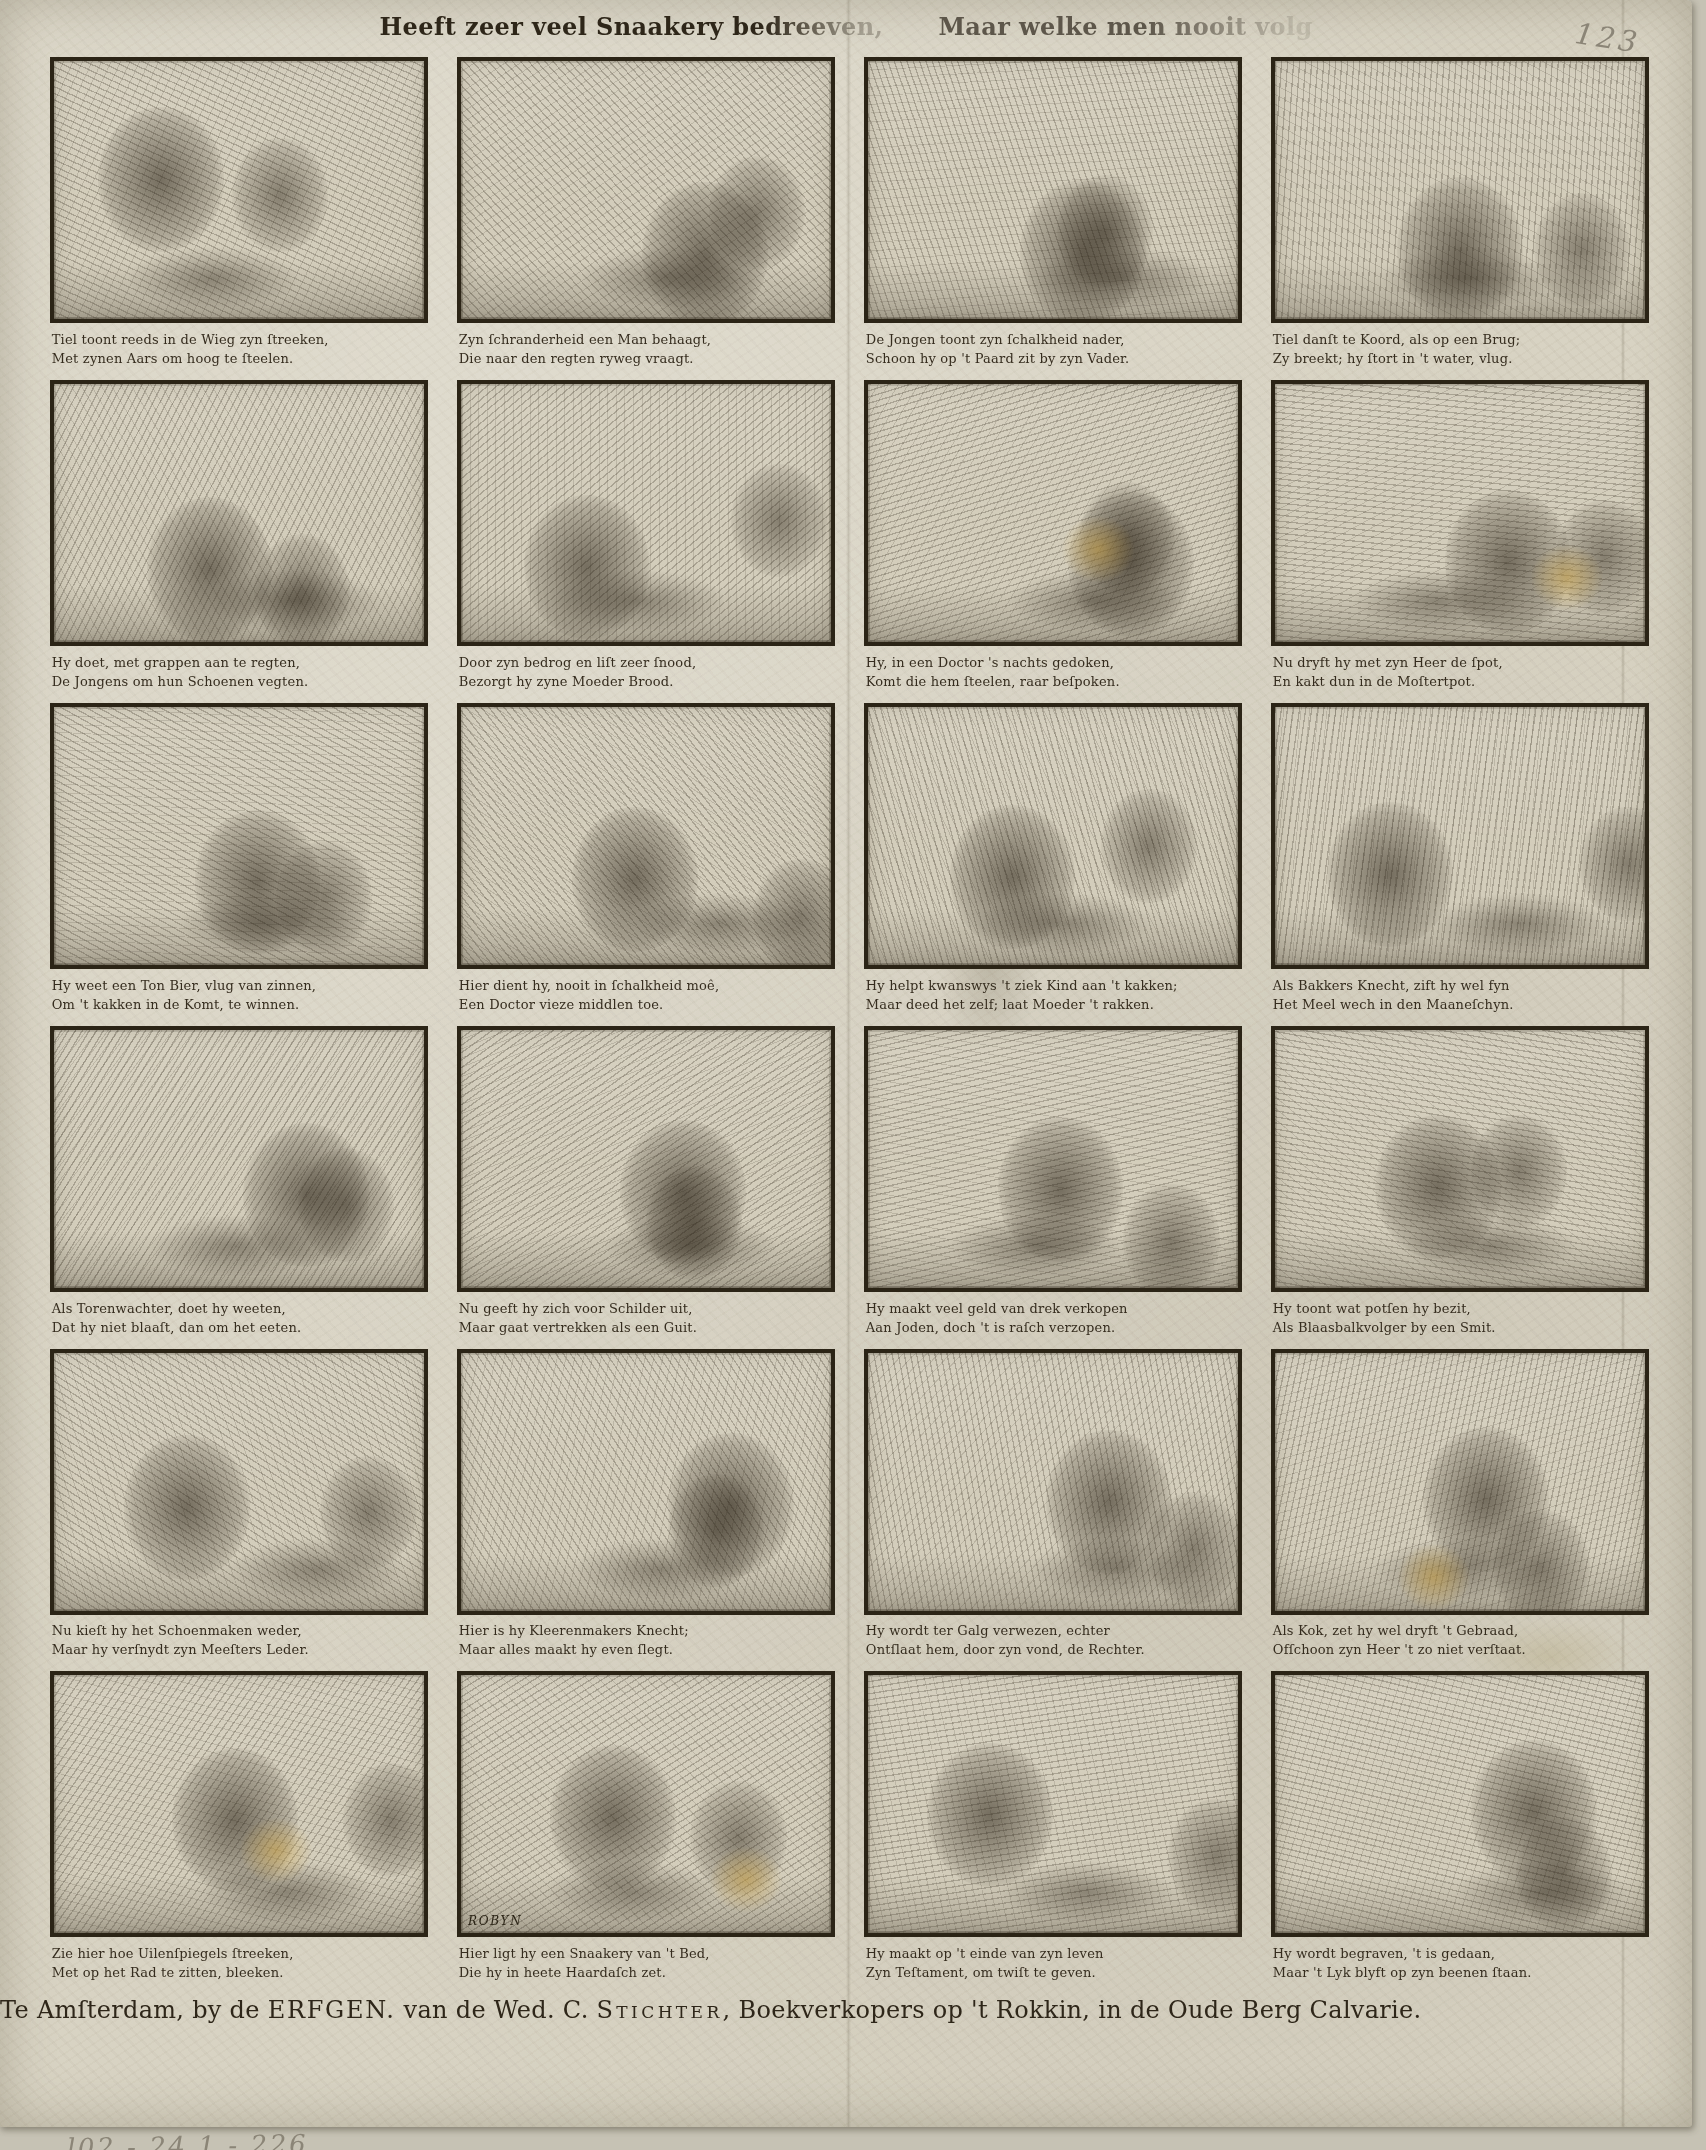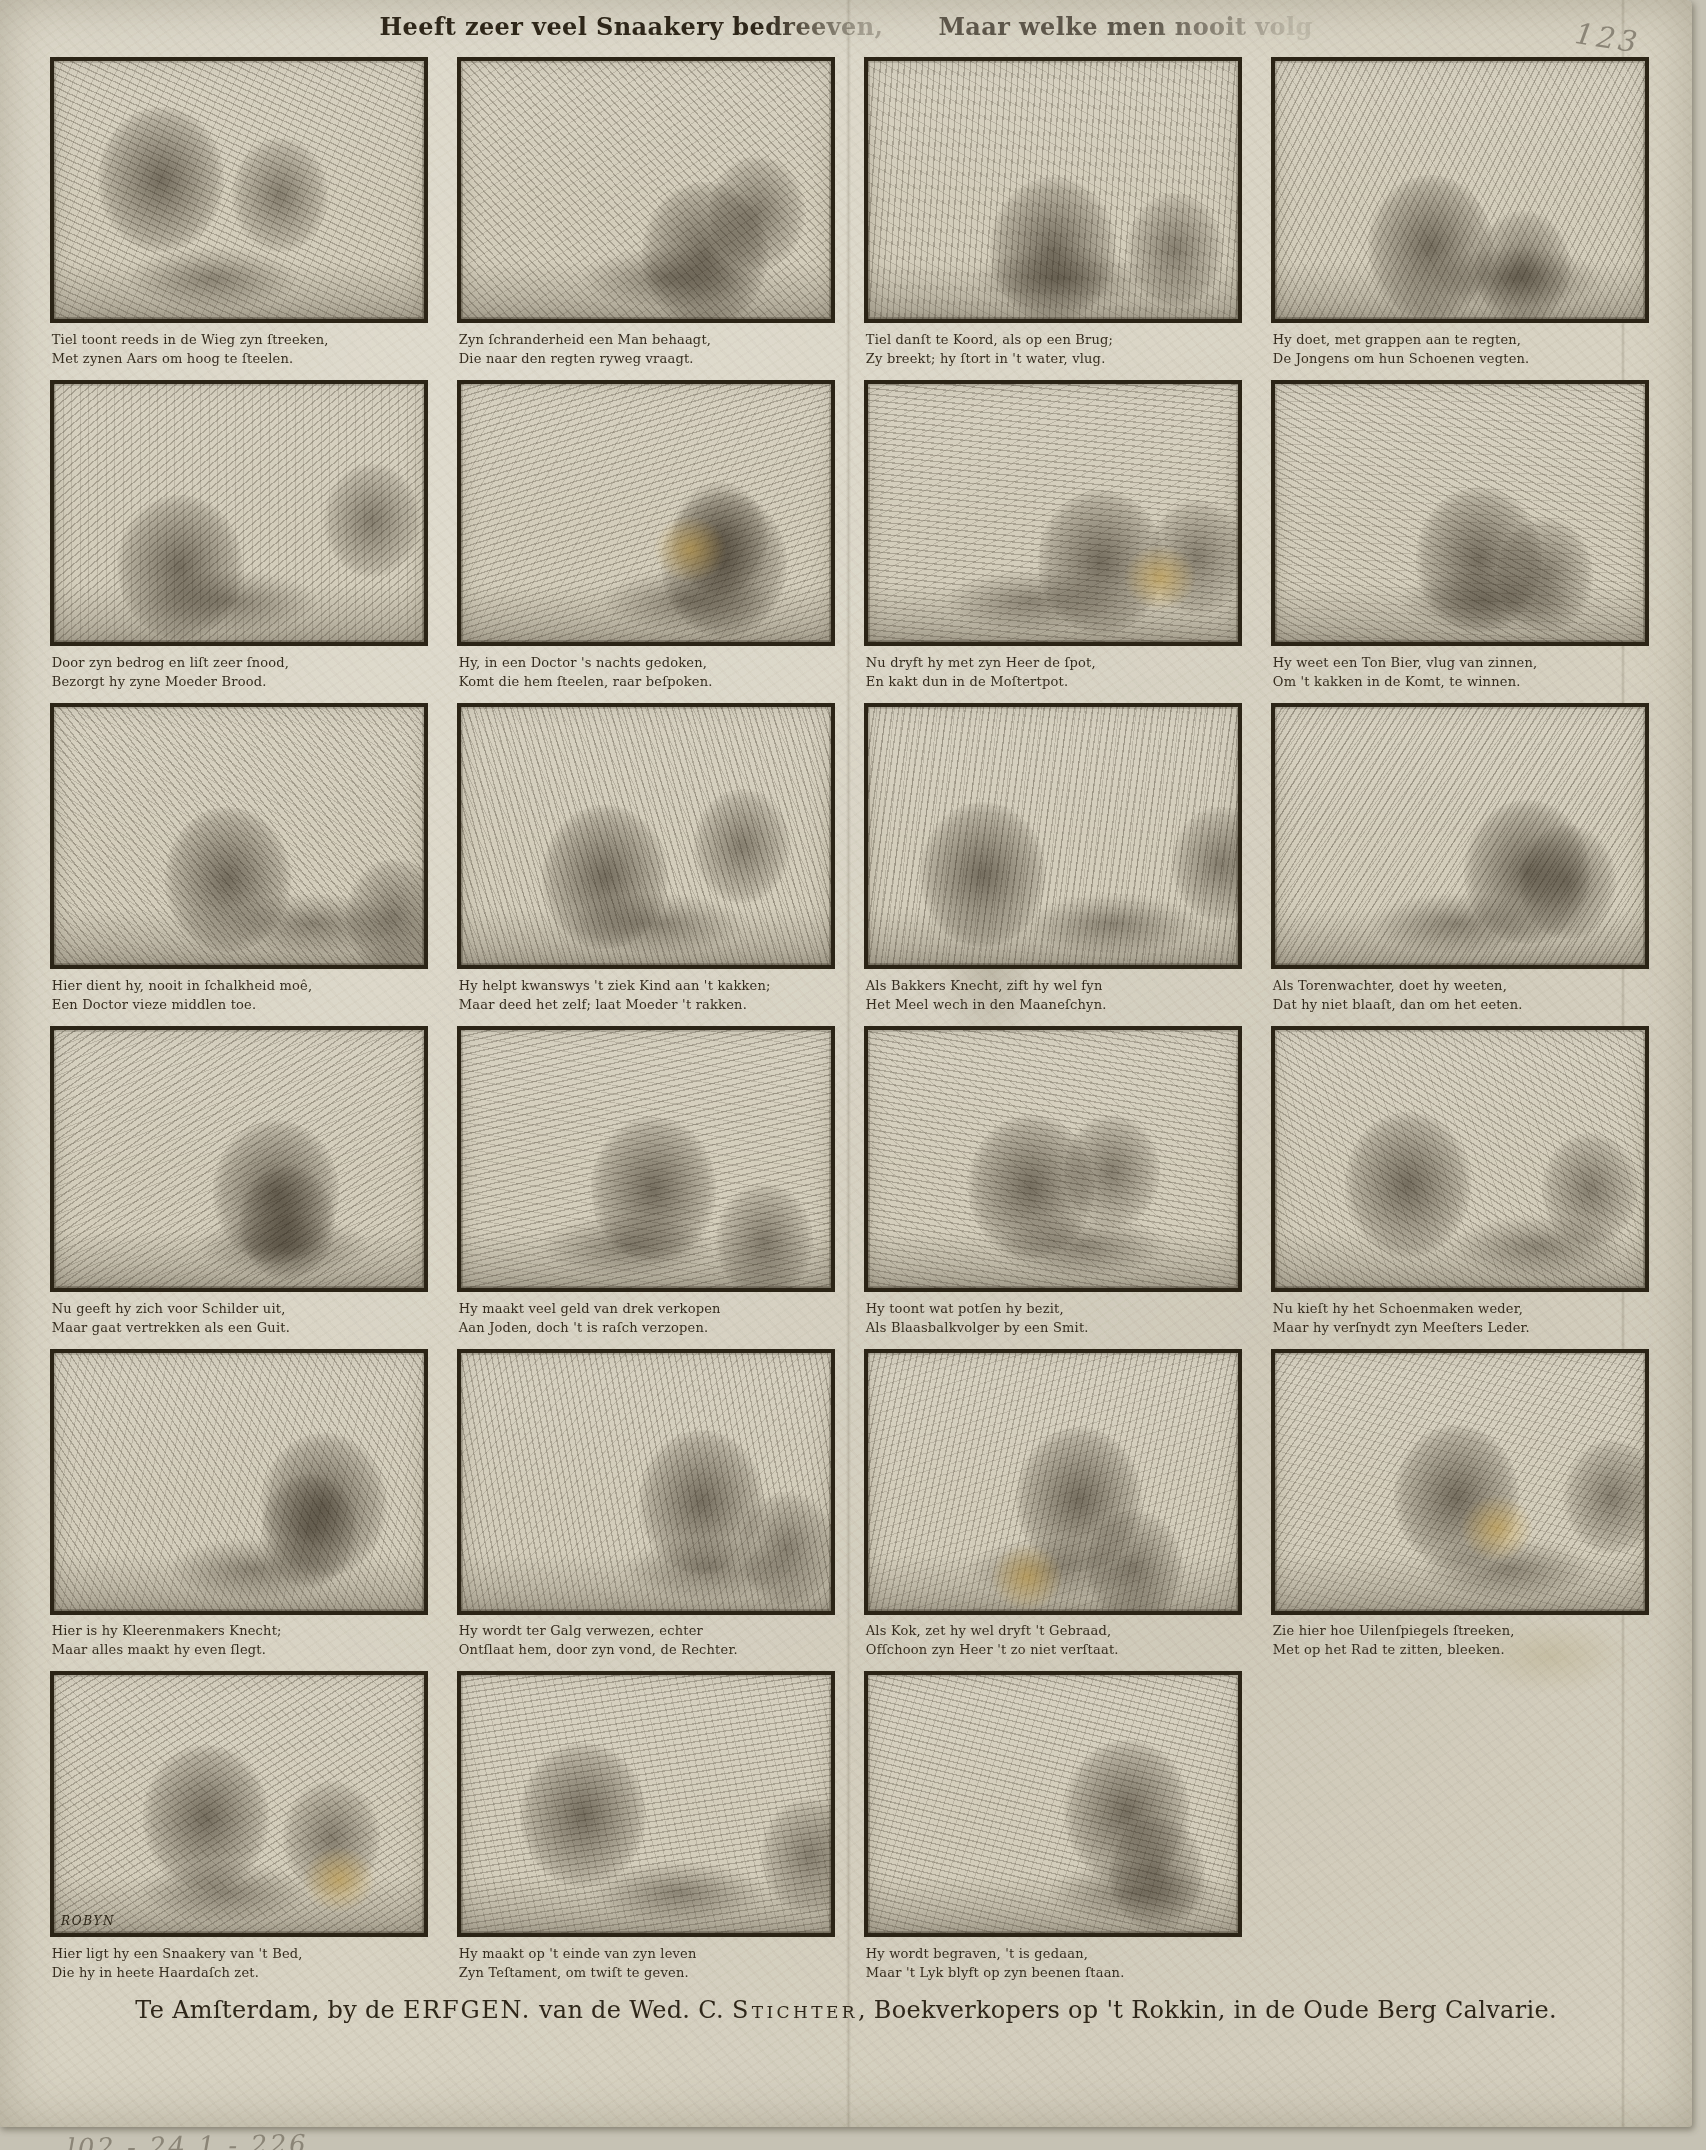--- a/index.html
+++ b/index.html
@@ -88,21 +88,21 @@
     letter-spacing:1.7px;color:#2b2416;display:none;}
   .panel.has-sig .sig{display:inline;margin-top:28px;}
 
   .caption{
     margin:6.9px 1.7px 0 1.7px;color:#352c1e;
     font-size:13px;line-height:19px;letter-spacing:0.2px;
   }
   .cap-line{display:block;white-space:nowrap;}
 
   .imprint{
-    position:absolute;left:0;right:0;top:1996px;text-align:center;
+    position:absolute;left:0;right:0;top:1996px;
     font-size:24px;color:#2e2619;letter-spacing:0.3px;
   }
   .imprint .caps{letter-spacing:1.7px;}
   .imprint .spaced-caps{letter-spacing:3.4px;font-variant:small-caps;}
 
   .bottom-note{
     position:absolute;left:67px;bottom:-10.3px;
     font-style:italic;font-size:26px;color:#8b8577;letter-spacing:2.6px;
     transform:rotate(-1deg);
   }
@@ -148,20 +148,33 @@
       <div class="blob b2" style="left: 67%; top: 37%;"></div>
       <div class="blob b3" style="left: 33%; bottom: 4%;"></div>
 
     </div>
     <figcaption class="caption">
       <span class="cap-line">Zyn ſchranderheid een Man behaagt,</span>
       <span class="cap-line">Die naar den regten ryweg vraagt.</span>
     </figcaption>
   </figure>
 
+  <figure class="panel">
+    <div class="art" title="boy riding behind his father on a horse through town" style="--a1: 71deg; --a2: 177deg;">
+      <div class="hatch"></div>
+      <div class="blob b1" style="left: 41%; top: 46%;"></div>
+      <div class="blob b2" style="left: 51%; top: 44%;"></div>
+      <div class="blob b3" style="left: 46%; bottom: 4%;"></div>
+
+    </div>
+    <figcaption class="caption">
+      <span class="cap-line">De Jongen toont zyn ſchalkheid nader,</span>
+      <span class="cap-line">Schoon hy op 't Paard zit by zyn Vader.</span>
+    </figcaption>
+  </figure>
 
   <figure class="panel">
     <div class="art" title="rope-dancing over water, the rope breaks and he falls" style="--a1: 94deg; --a2: 28deg;">
       <div class="hatch"></div>
       <div class="blob b1" style="left: 33%; top: 45%;"></div>
       <div class="blob b2" style="left: 70%; top: 51%;"></div>
       <div class="blob b3" style="left: 29%; bottom: 4%;"></div>
 
     </div>
     <figcaption class="caption">

